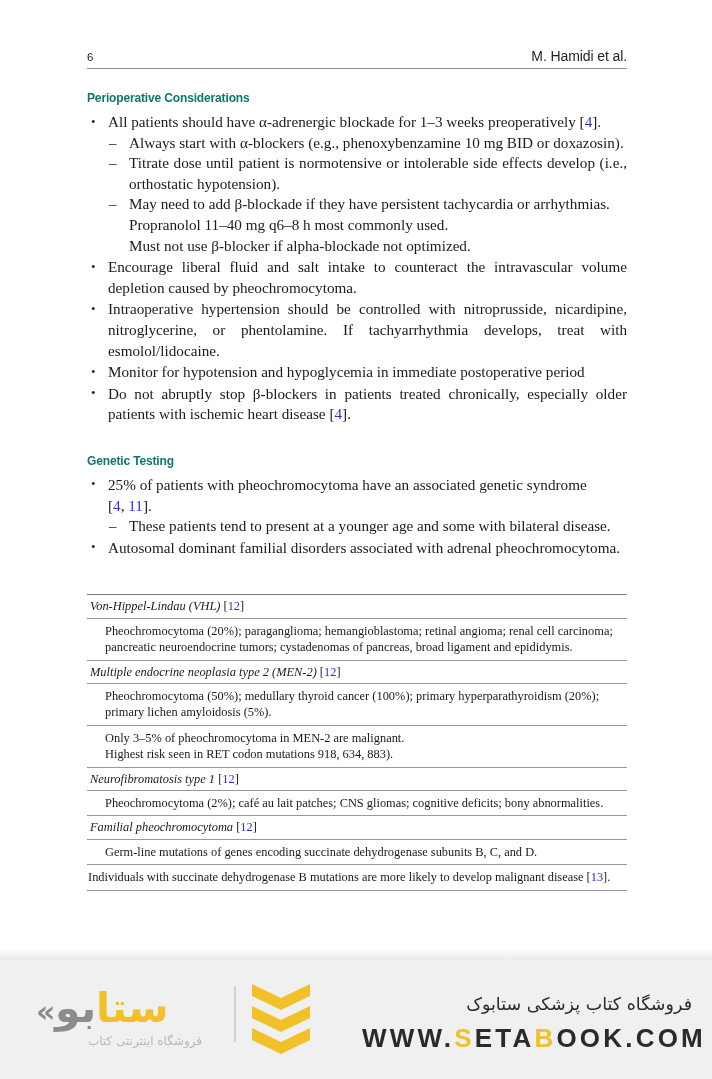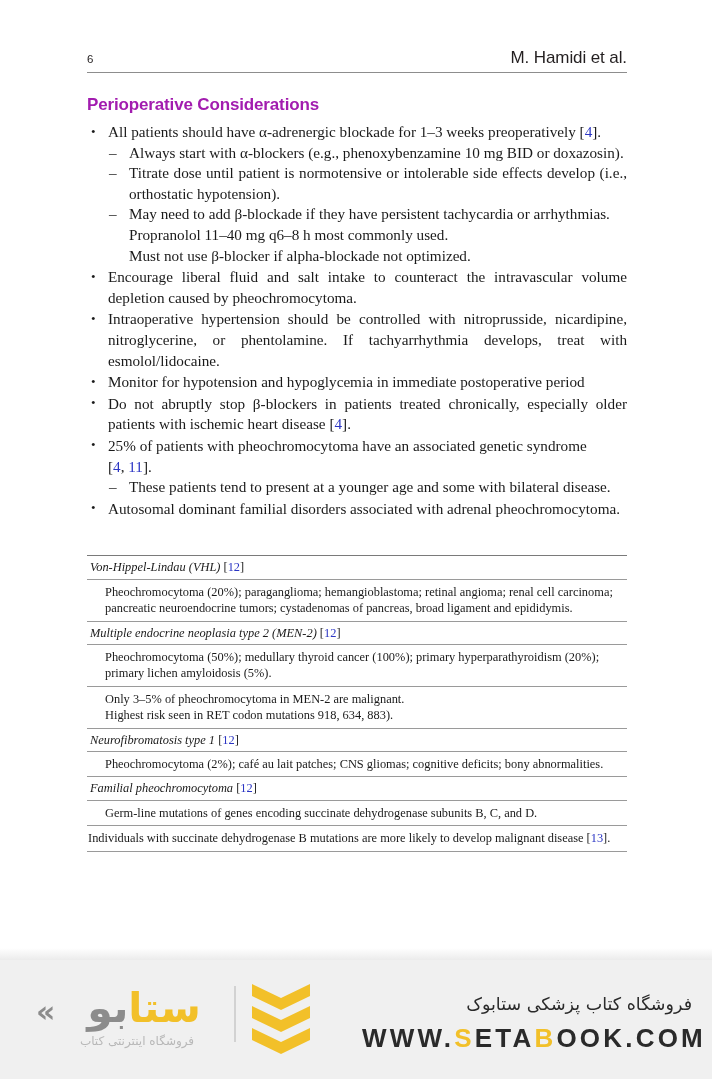--- a/index.html
+++ b/index.html
@@ -35,34 +35,34 @@
   .runhead {
     display: flex;
     justify-content: space-between;
     align-items: baseline;
     font-family: "Liberation Sans", sans-serif;
     font-size: 11.5px;
     color: #231f20;
     letter-spacing: -0.1px;
   }
   .runhead .folio { font-size: 11.5px; }
-  .runhead .authors { font-size: 17px; }
+  .runhead .authors { font-size: 14px; }
   .rule {
     height: 1px;
     background: #8d8d8d;
     margin-top: 4px;
     margin-bottom: 22px;
   }
 
   
   h2.sec {
     font-family: "Liberation Sans", sans-serif;
-    font-size: 17px;
+    font-size: 12px;
     font-weight: bold;
-    color: #a21caf;
+    color: #0f766e;
     margin: 0 0 7px 0;
     letter-spacing: -0.15px;
   }
   h2.sec.second { margin-top: 29px; }
 
   
   ul.lvl1 {
     list-style: none;
     margin: 0;
     padding: 0;
@@ -165,25 +165,25 @@
 
   .logo {
     position: absolute;
     left: 34px;
     top: 18px;
     width: 262px;
     height: 82px;
   }
   .logo-word {
     position: absolute;
-    left: 12px;
+    left: 21px;
     top: 6px;
     width: 196px;
     height: 48px;
-    text-align: center;
+    text-align: left;
     direction: rtl;
     font-family: "DejaVu Sans", sans-serif;
     font-size: 41px;
     font-weight: bold;
     color: #8c8c8c;
     letter-spacing: -1px;
     line-height: 48px;
     white-space: nowrap;
   }
   .logo-word .gold { color: #f2c029; }
@@ -191,21 +191,21 @@
     position: absolute;
     left: 2px;
     top: 16px;
     font-family: "DejaVu Sans", sans-serif;
     font-size: 30px;
     font-weight: bold;
     color: #8c8c8c;
   }
   .logo-sub {
     position: absolute;
-    left: 8px;
+    left: 16px;
     top: 56px;
     width: 190px;
     text-align: center;
     direction: rtl;
     font-family: "DejaVu Sans", sans-serif;
     font-size: 12px;
     color: #b8b8b8;
     white-space: nowrap;
   }
   .logo-divider {
@@ -279,20 +279,21 @@
         </ul>
       </li>
       <li>Encourage liberal fluid and salt intake to counteract the intravascular volume depletion caused by pheochromocytoma.</li>
       <li>Intraoperative hypertension should be controlled with nitroprusside, nicardipine, nitroglycerine, or phentolamine. If tachyarrhythmia develops, treat with esmolol/lidocaine.</li>
       <li class="noj">Monitor for hypotension and hypoglycemia in immediate postoperative period</li>
       <li>
         <span>Do not abruptly stop β-blockers in patients treated chronically, especially older patients with ischemic heart disease [</span><span class="ref">4</span><span>].</span>
       </li>
     </ul>
 
+    <h2 class="sec second">Genetic Testing</h2>
 
     <ul class="lvl1">
       <li>
         <span>25% of patients with pheochromocytoma have an associated genetic syndrome</span>
         <span class="cont"><span>[</span><span class="ref">4</span><span>, </span><span class="ref">11</span><span>].</span></span>
         <ul class="lvl2">
           <li>These patients tend to present at a younger age and some with bilateral disease.</li>
         </ul>
       </li>
       <li>Autosomal dominant familial disorders associated with adrenal pheochromocytoma.</li>

